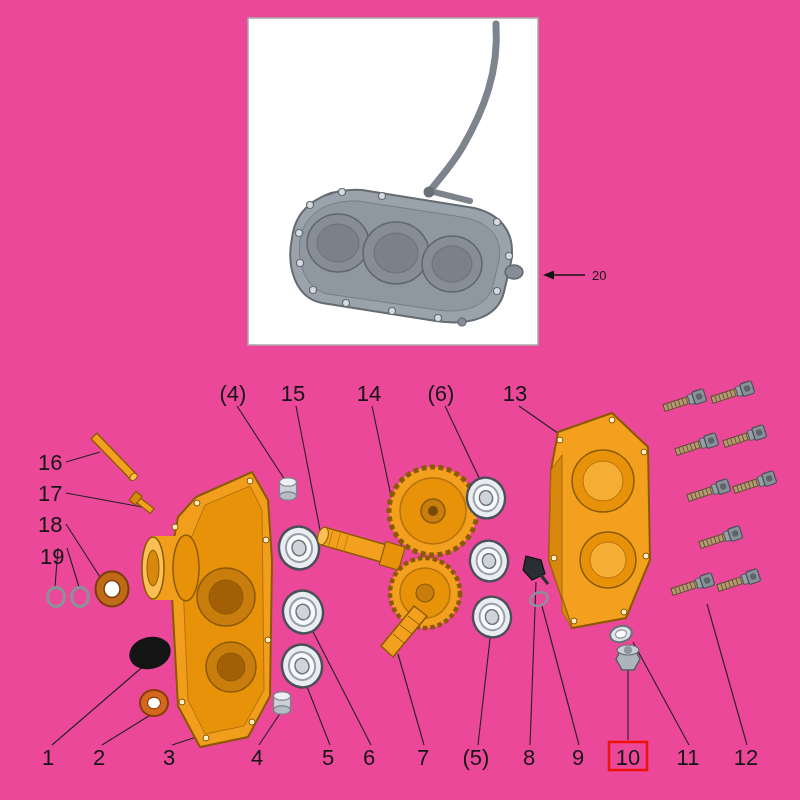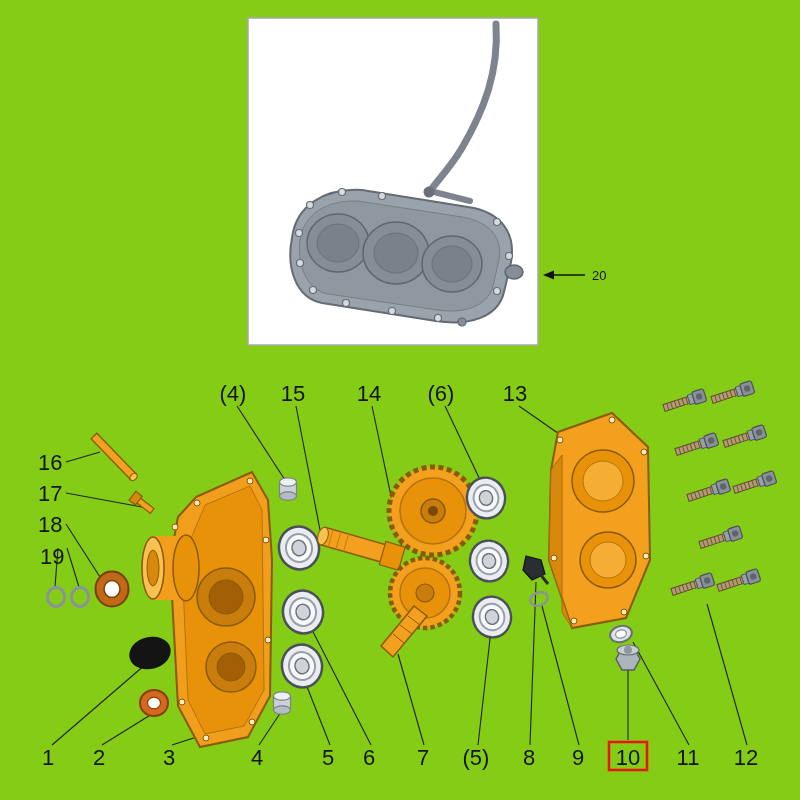--- a/index.html
+++ b/index.html
@@ -1,16 +1,16 @@
 <!DOCTYPE html>
 <html><head>
 <meta charset="utf-8">
 <style>
   html,body{margin:0;padding:0;background:#ffffff;}
-  .page{position:relative;width:800px;height:800px;background:#84cc16;overflow:hidden;}
+  .page{position:relative;width:800px;height:800px;background:#ec4899;overflow:hidden;}
   svg{position:absolute;left:0;top:0;}
   text{font-family:"Liberation Sans","DejaVu Sans",sans-serif;fill:#141414;}
   .lbl{font-size:22px;}
   .lbl-small{font-size:13px;}
 </style>
 </head>
 <body>
 
 <div class="page">
 <svg width="800" height="800" viewBox="0 0 800 800">

